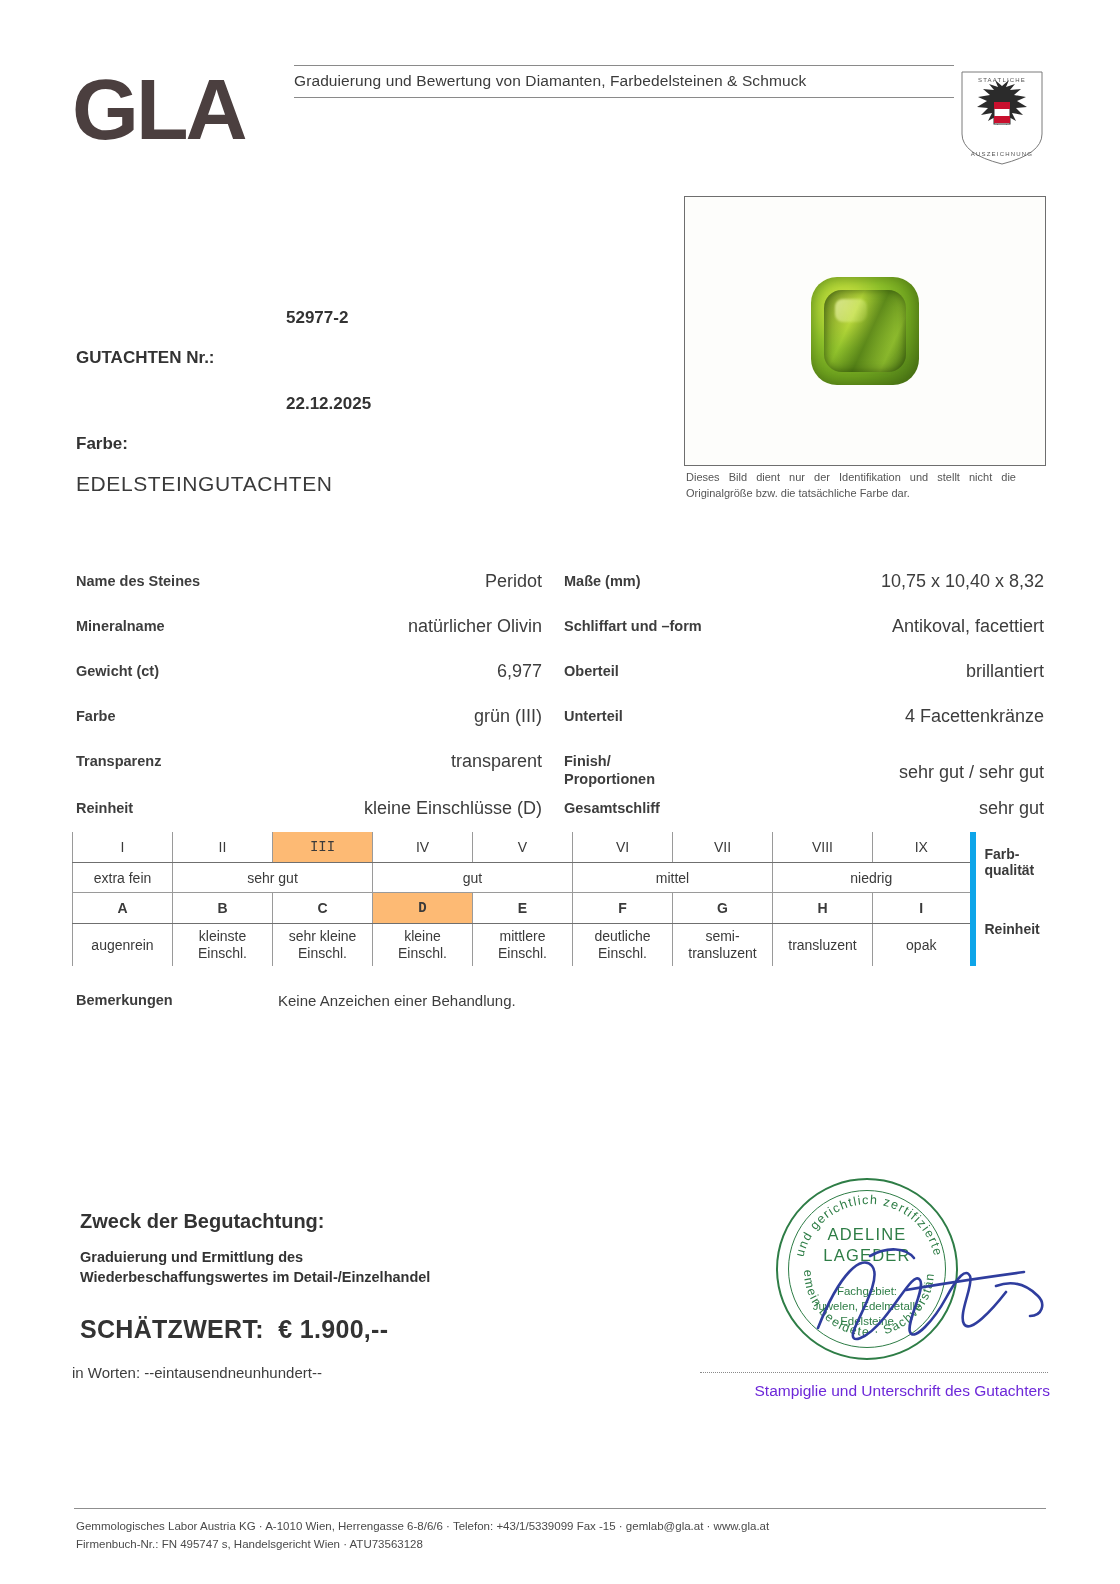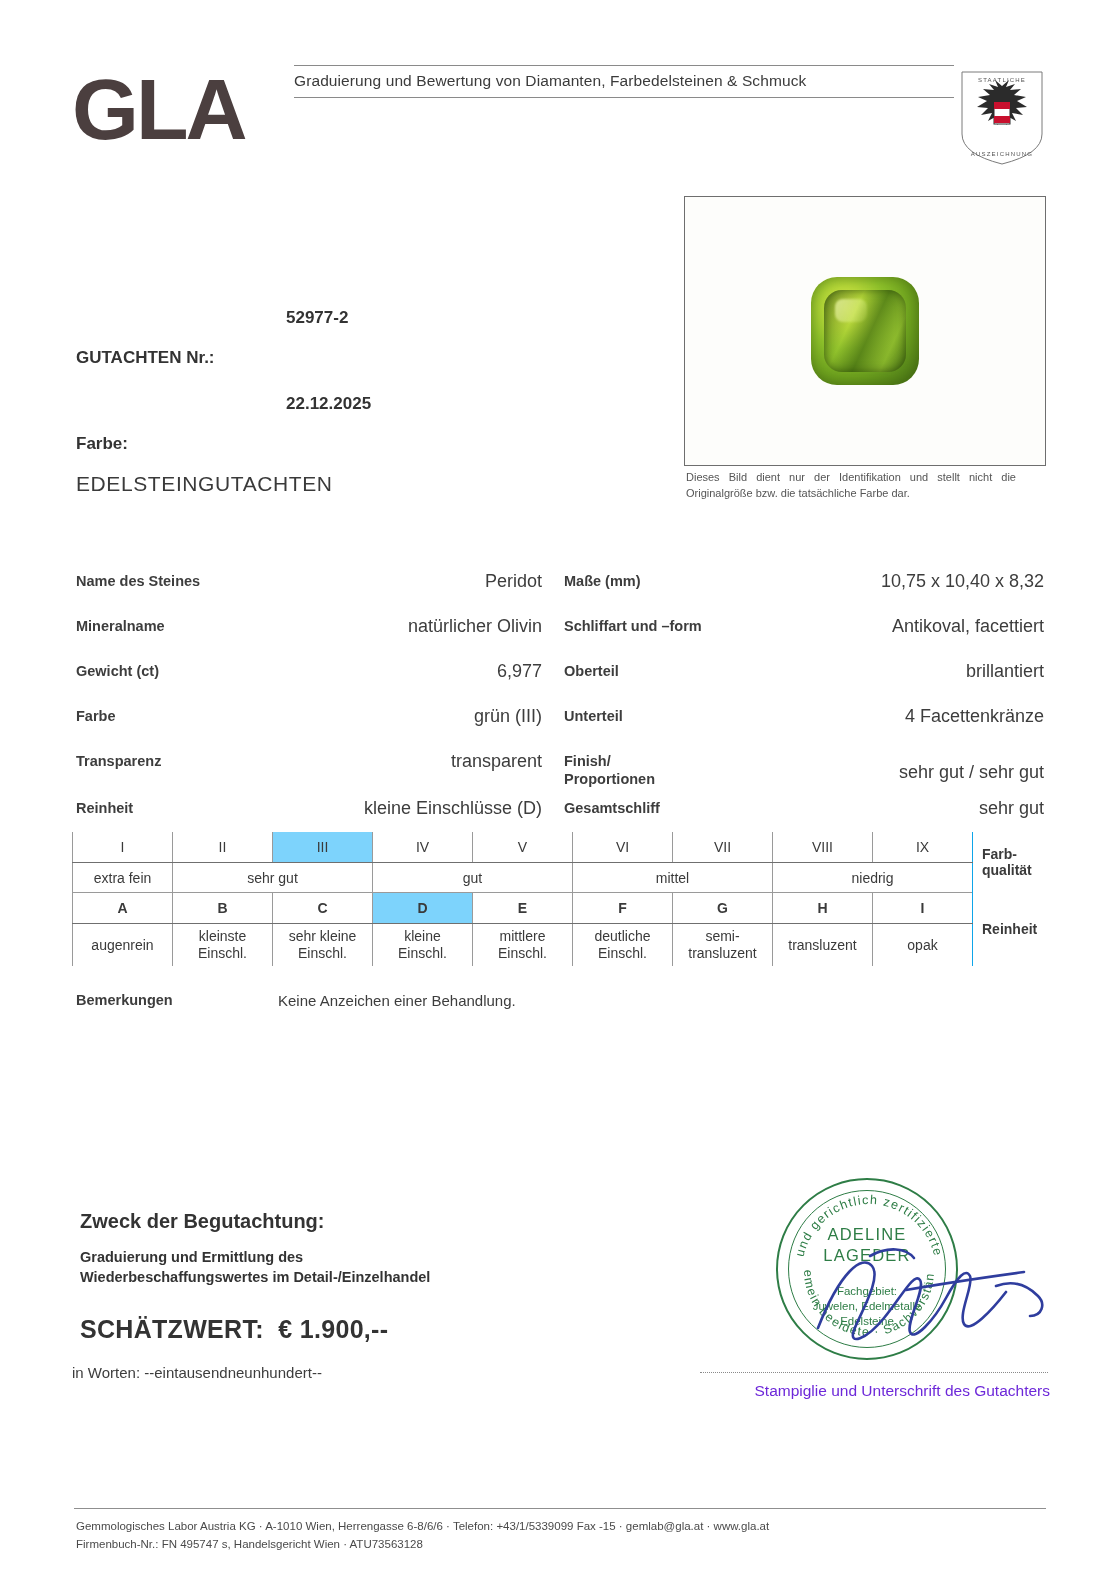--- a/index.html
+++ b/index.html
@@ -216,23 +216,23 @@
     font-size: 14px;
     color: #3a3a3a;
     padding: 0;
     vertical-align: middle;
   }
   .r-code   { height: 30px; font-size: 15px; }
   .r-word   { height: 29px; font-size: 15px; }
   .r-code2  { height: 30px; font-size: 15px; font-weight: bold; }
   .r-word2  { height: 42px; font-size: 13.5px; line-height: 1.18; }
   .vline { border-left: 1px solid #9a9a9a; }
-  .vline-r { border-right: 1px solid #0ea5e9; margin-top: 40px; }
+  .vline-r { border-right: 6px solid #0ea5e9; margin-top: 40px; }
   .hline-b { border-bottom: 1px solid #6f6f6f; }
-  .sel { background: #7dd3fc; }
+  .sel { background: #fdba74; font-family: Liberation Mono, monospace; }
   .side-label {
     font-weight: bold;
     font-size: 14.5px;
     color: #333;
     text-align: left !important;
     padding-left: 9px !important;
     line-height: 1.15;
   }
   .tick-top { border-top: 1px solid #9a9a9a; }
 

